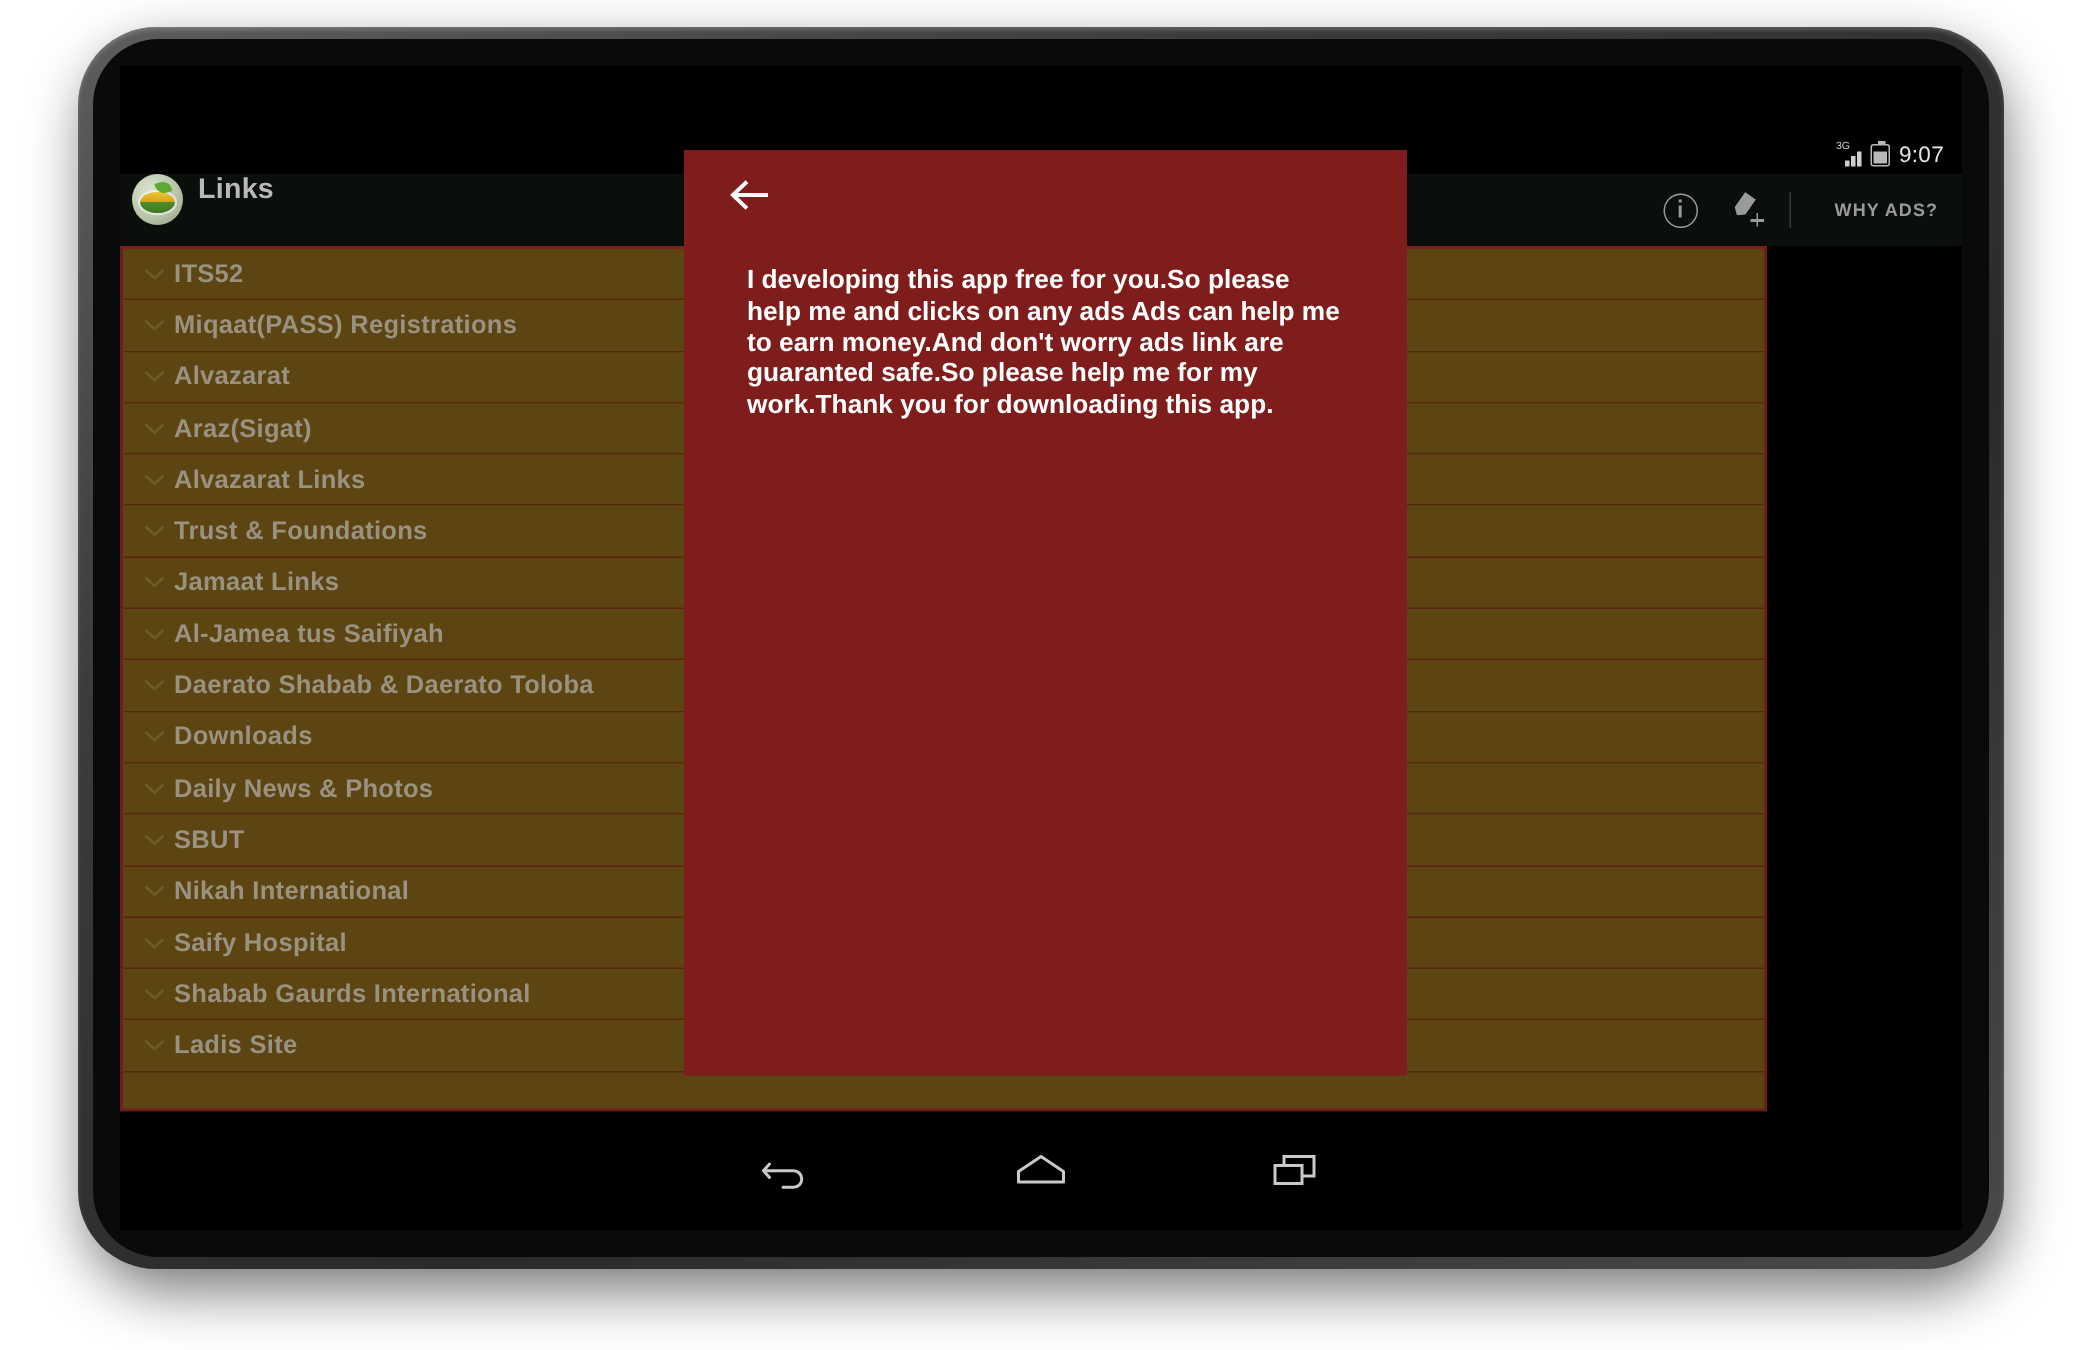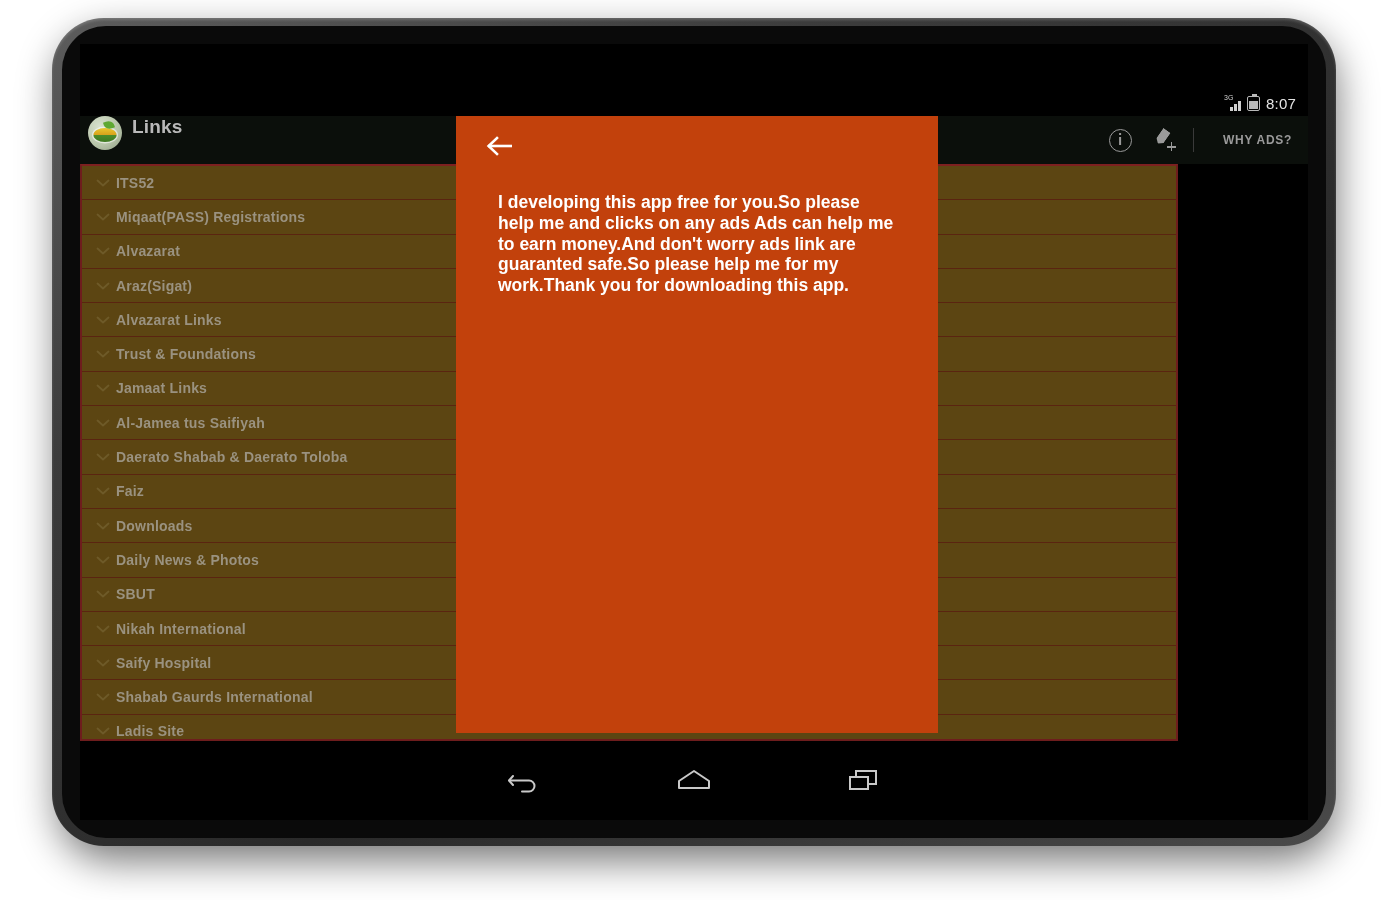--- a/index.html
+++ b/index.html
@@ -297,35 +297,35 @@
     width: 26px;
     height: 34px;
     display: flex;
     align-items: center;
     justify-content: center;
     flex: none;
   }
   .row-chevron svg { display: block; }
   .row-label {
     color: #9a9280;
-    font-size: 14px;
+    font-size: 17px;
     font-weight: bold;
     letter-spacing: 0.2px;
     font-family: "Liberation Sans", sans-serif;
     white-space: nowrap;
   }
 
   
   .ad-overlay {
     position: absolute;
     left: 376px;
-    top: 72px;
+    top: 56px;
     width: 482px;
     height: 617px;
-    background: #c2410c;
+    background: #7f1d1d;
     overflow: hidden;
   }
   .ad-back {
     position: absolute;
     left: 28px;
     top: 14px;
     width: 32px;
     height: 32px;
     display: flex;
     align-items: center;
@@ -379,21 +379,21 @@
       <div class="sb-group">
         <span class="sig-icon">
           <span class="net">3G</span>
           <span class="bars">
               <i></i>
               <i></i>
               <i></i>
             </span>
         </span>
         <span class="batt-icon"></span>
-        <span class="clock">8:07</span>
+        <span class="clock">9:07</span>
       </div>
     </div>
 
     <div class="action-bar">
       <div class="app-logo">
         <span class="emblem"></span>
         <span class="sprout"></span>
       </div>
       <span class="app-title">Links</span>
       <span class="ab-spacer"></span>
@@ -486,28 +486,20 @@
               </svg>
             </span>
             <span class="row-label">Daerato Shabab &amp; Daerato Toloba</span>
           </div>
           <div class="list-row">
             <span class="row-chevron">
               <svg width="14" height="10" viewBox="0 0 14 10">
                 <path d="M1.5 2.5 L7 7.5 L12.5 2.5" stroke="#6e5a28" stroke-width="1.8" fill="none" stroke-linecap="round" stroke-linejoin="round"></path>
               </svg>
             </span>
-            <span class="row-label">Faiz</span>
-          </div>
-          <div class="list-row">
-            <span class="row-chevron">
-              <svg width="14" height="10" viewBox="0 0 14 10">
-                <path d="M1.5 2.5 L7 7.5 L12.5 2.5" stroke="#6e5a28" stroke-width="1.8" fill="none" stroke-linecap="round" stroke-linejoin="round"></path>
-              </svg>
-            </span>
             <span class="row-label">Downloads</span>
           </div>
           <div class="list-row">
             <span class="row-chevron">
               <svg width="14" height="10" viewBox="0 0 14 10">
                 <path d="M1.5 2.5 L7 7.5 L12.5 2.5" stroke="#6e5a28" stroke-width="1.8" fill="none" stroke-linecap="round" stroke-linejoin="round"></path>
               </svg>
             </span>
             <span class="row-label">Daily News &amp; Photos</span>
           </div>

